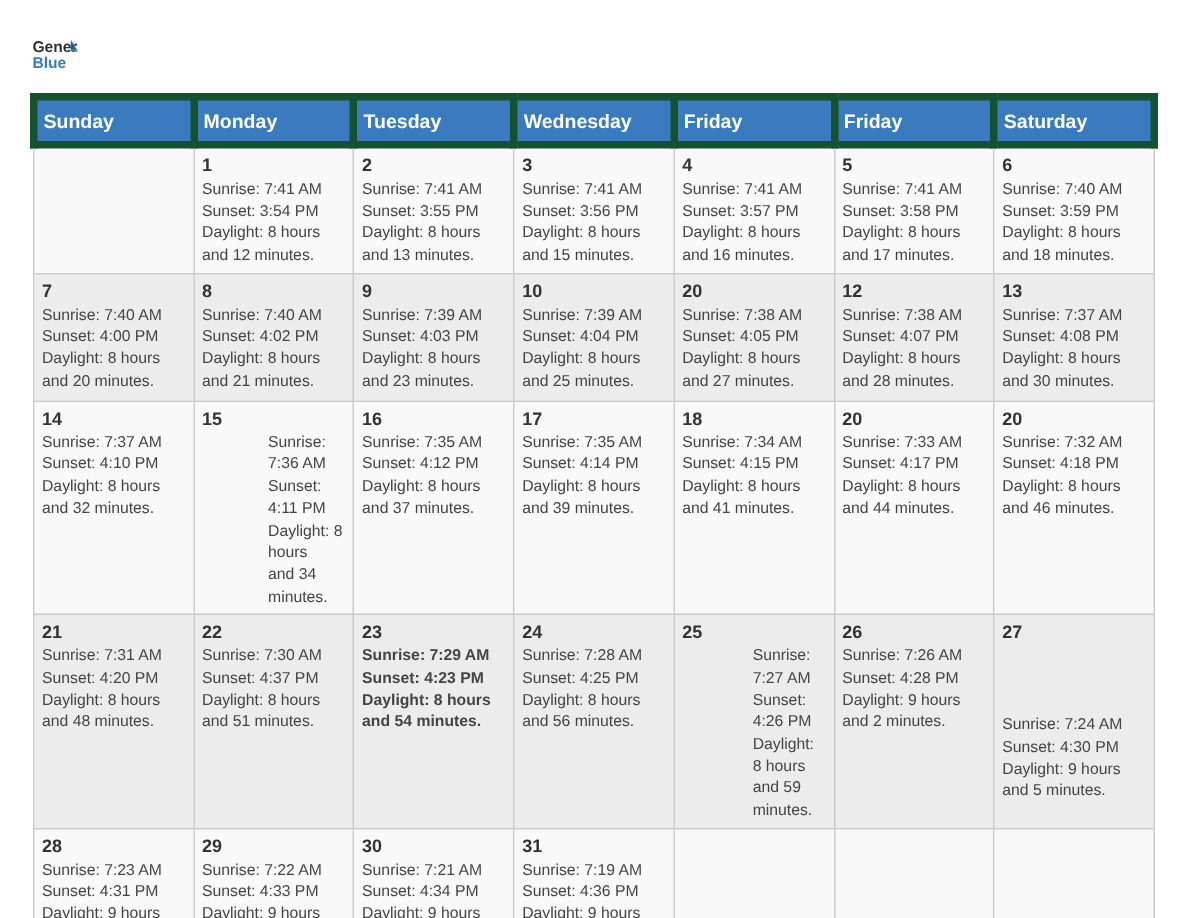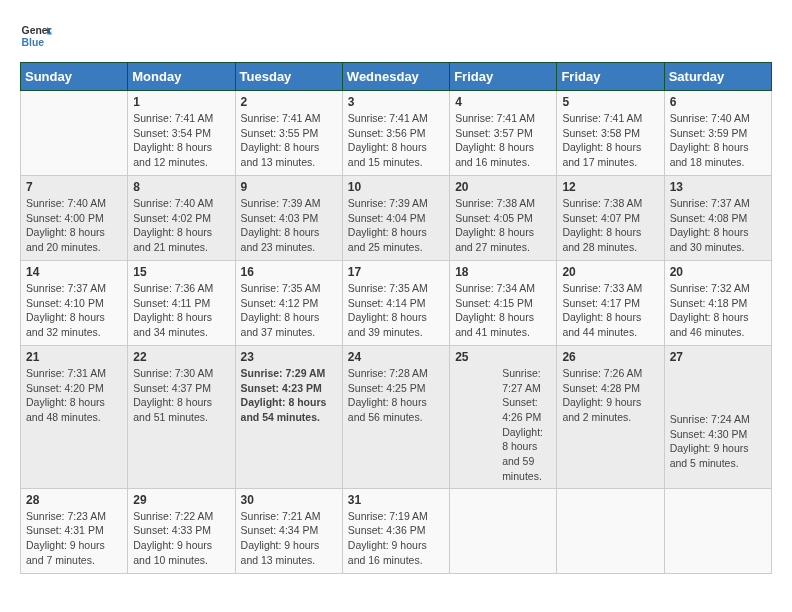--- a/index.html
+++ b/index.html
@@ -42,21 +42,21 @@
       border-collapse: collapse;
       table-layout: fixed;
     }
     thead tr th {
       background-color: #3a7abf;
       color: #fff;
       font-size: 13px;
       font-weight: bold;
       padding: 6px 4px;
       text-align: left;
-      border: 1px solid #14532d;
+      border: 5px solid #14532d;
     }
     tbody tr td {
       vertical-align: top;
       border: 1px solid #ccc;
       padding: 4px 5px;
       font-size: 11px;
       color: #333;
       height: 85px;
     }
     tbody tr:nth-child(odd) td {
@@ -214,21 +214,21 @@
       <tr>
         <td>
           <span class="day-num">14</span>
           <div class="day-detail" style="white-space: pre-line;">Sunrise: 7:37 AM
 Sunset: 4:10 PM
 Daylight: 8 hours
 and 32 minutes.</div>
         </td>
         <td>
           <span class="day-num">15</span>
-          <div class="day-detail" style="white-space: pre-line;">Sunrise: 7:36 AM
+          <div class="day-detail" style="white-space: pre-line; margin-left: 44px;">Sunrise: 7:36 AM
 Sunset: 4:11 PM
 Daylight: 8 hours
 and 34 minutes.</div>
         </td>
         <td>
           <span class="day-num">16</span>
           <div class="day-detail" style="white-space: pre-line;">Sunrise: 7:35 AM
 Sunset: 4:12 PM
 Daylight: 8 hours
 and 37 minutes.</div>

